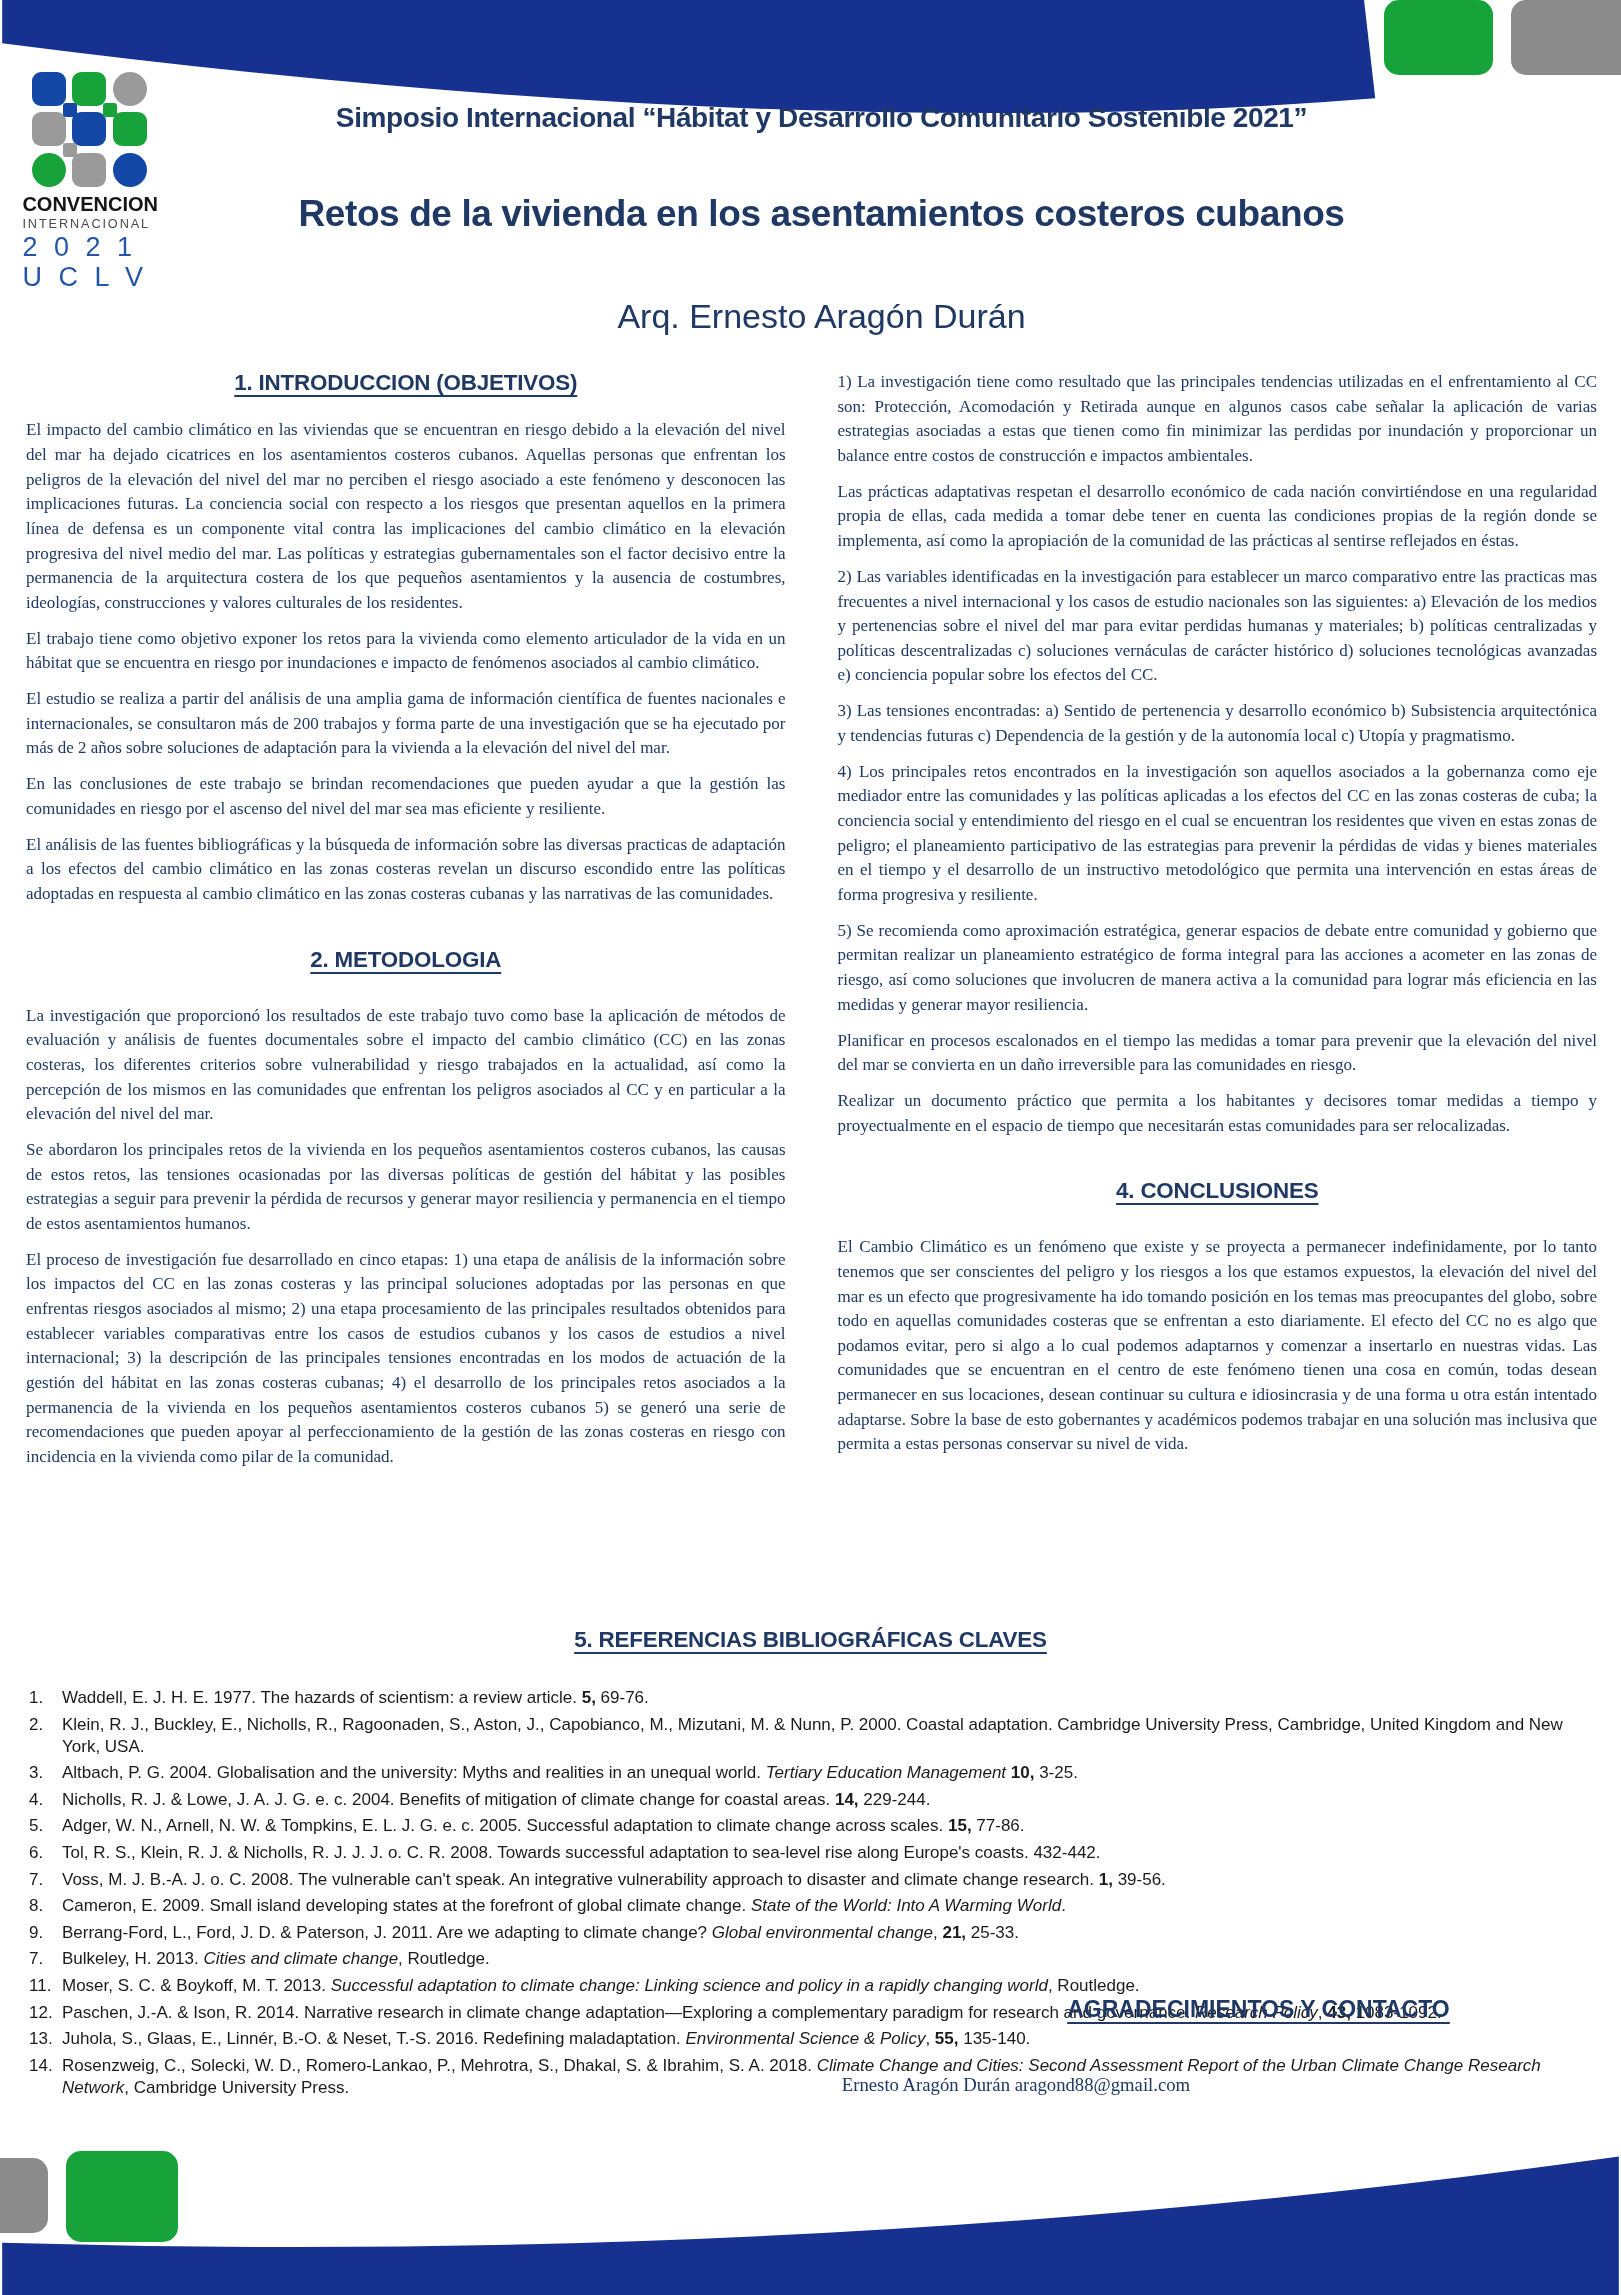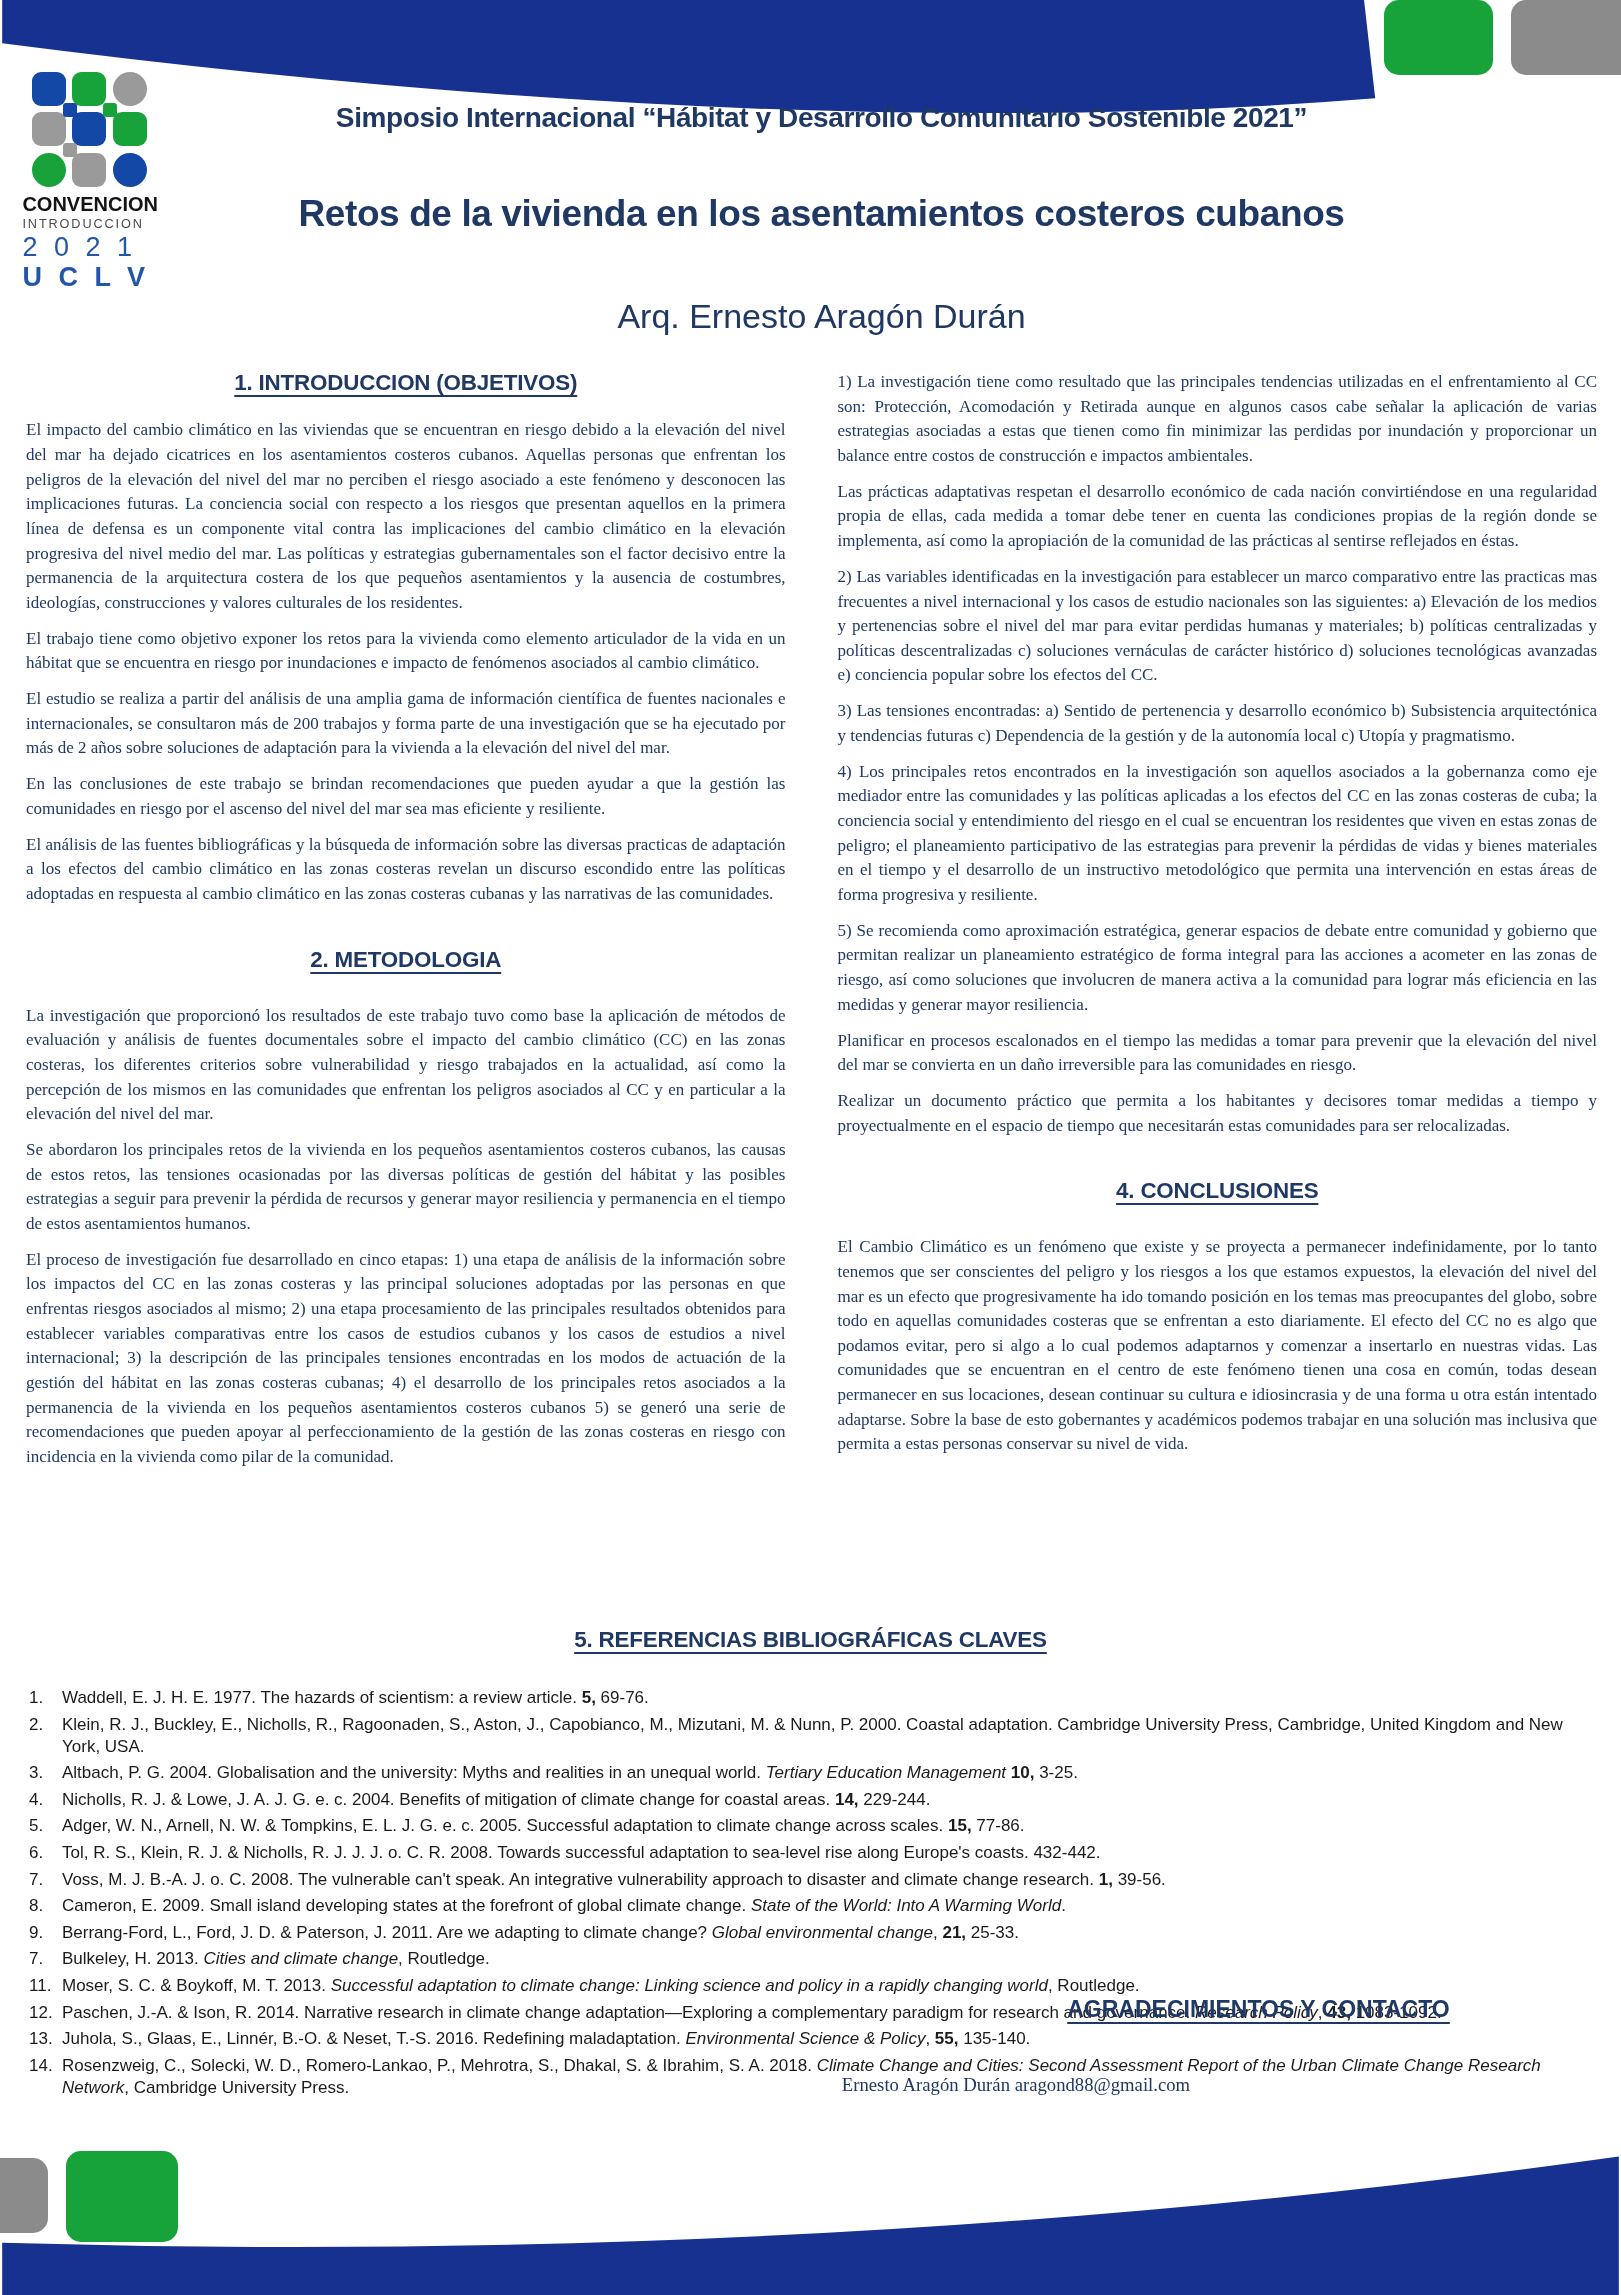--- a/index.html
+++ b/index.html
@@ -22,21 +22,21 @@
   .cir{border-radius:50%;}
   .c-blue{background:#1348A6;} .c-green{background:#18A33A;} .c-gray{background:#9A9A9A;}
   .conn{position:absolute;width:13.5px;height:13.5px;border-radius:3px;}
   .logo-brand{font-family:"Liberation Sans",sans-serif;font-weight:bold;font-size:20px;
               color:#141414;letter-spacing:0px;margin-top:6px;}
   .logo-sub{font-family:"Liberation Sans",sans-serif;font-size:12.7px;color:#4a4a4a;
             letter-spacing:1.9px;margin-top:0.7px;}
   .logo-year{font-family:"Liberation Sans",sans-serif;font-size:27px;color:#2456A8;
              letter-spacing:4.5px;margin-top:1.5px;font-weight:500;}
   .logo-org{font-family:"Liberation Sans",sans-serif;font-size:27px;color:#2456A8;
-            letter-spacing:4.5px;margin-top:-1.5px;font-weight:700;}
+            letter-spacing:4.5px;margin-top:-1.5px;font-weight:400;}
 
   
   .symposium{position:absolute;top:102px;left:164px;width:1315px;text-align:center;
              font-family:"Liberation Sans",sans-serif;font-weight:bold;font-size:28px;
              color:#1F3864;letter-spacing:-0.4px;}
   .main-title{position:absolute;top:193px;left:164px;width:1315px;text-align:center;
               font-family:"Liberation Sans",sans-serif;font-weight:bold;font-size:37px;
               color:#1F3864;letter-spacing:-0.4px;}
   .author{position:absolute;top:297px;left:164px;width:1315px;text-align:center;
           font-family:"Liberation Sans",sans-serif;font-weight:normal;font-size:34px;
@@ -90,21 +90,21 @@
       <div class="cell rsq c-blue" style="left:40px;top:40px"></div>
       <div class="cell rsq c-green" style="left:81px;top:40px"></div>
       <div class="cell cir c-green" style="left:0;top:81px"></div>
       <div class="cell rsq c-gray" style="left:40px;top:81px"></div>
       <div class="cell cir c-blue" style="left:81px;top:81px"></div>
       <div class="conn c-blue" style="left:31px;top:31px"></div>
       <div class="conn c-green" style="left:71px;top:31px"></div>
       <div class="conn c-gray" style="left:31px;top:71px"></div>
     </div>
     <div class="logo-brand">CONVENCION</div>
-    <div class="logo-sub">INTRODUCCION</div>
+    <div class="logo-sub">INTERNACIONAL</div>
     <div class="logo-year">2 0 2 1</div>
     <div class="logo-org">U C L V</div>
   </div>
 
   <div class="symposium">Simposio Internacional “Hábitat y Desarrollo Comunitario Sostenible 2021”</div>
   <div class="main-title">Retos de la vivienda en los asentamientos costeros cubanos</div>
   <div class="author">Arq. Ernesto Aragón Durán</div>
 
   <div class="cols">
     <div class="col">

